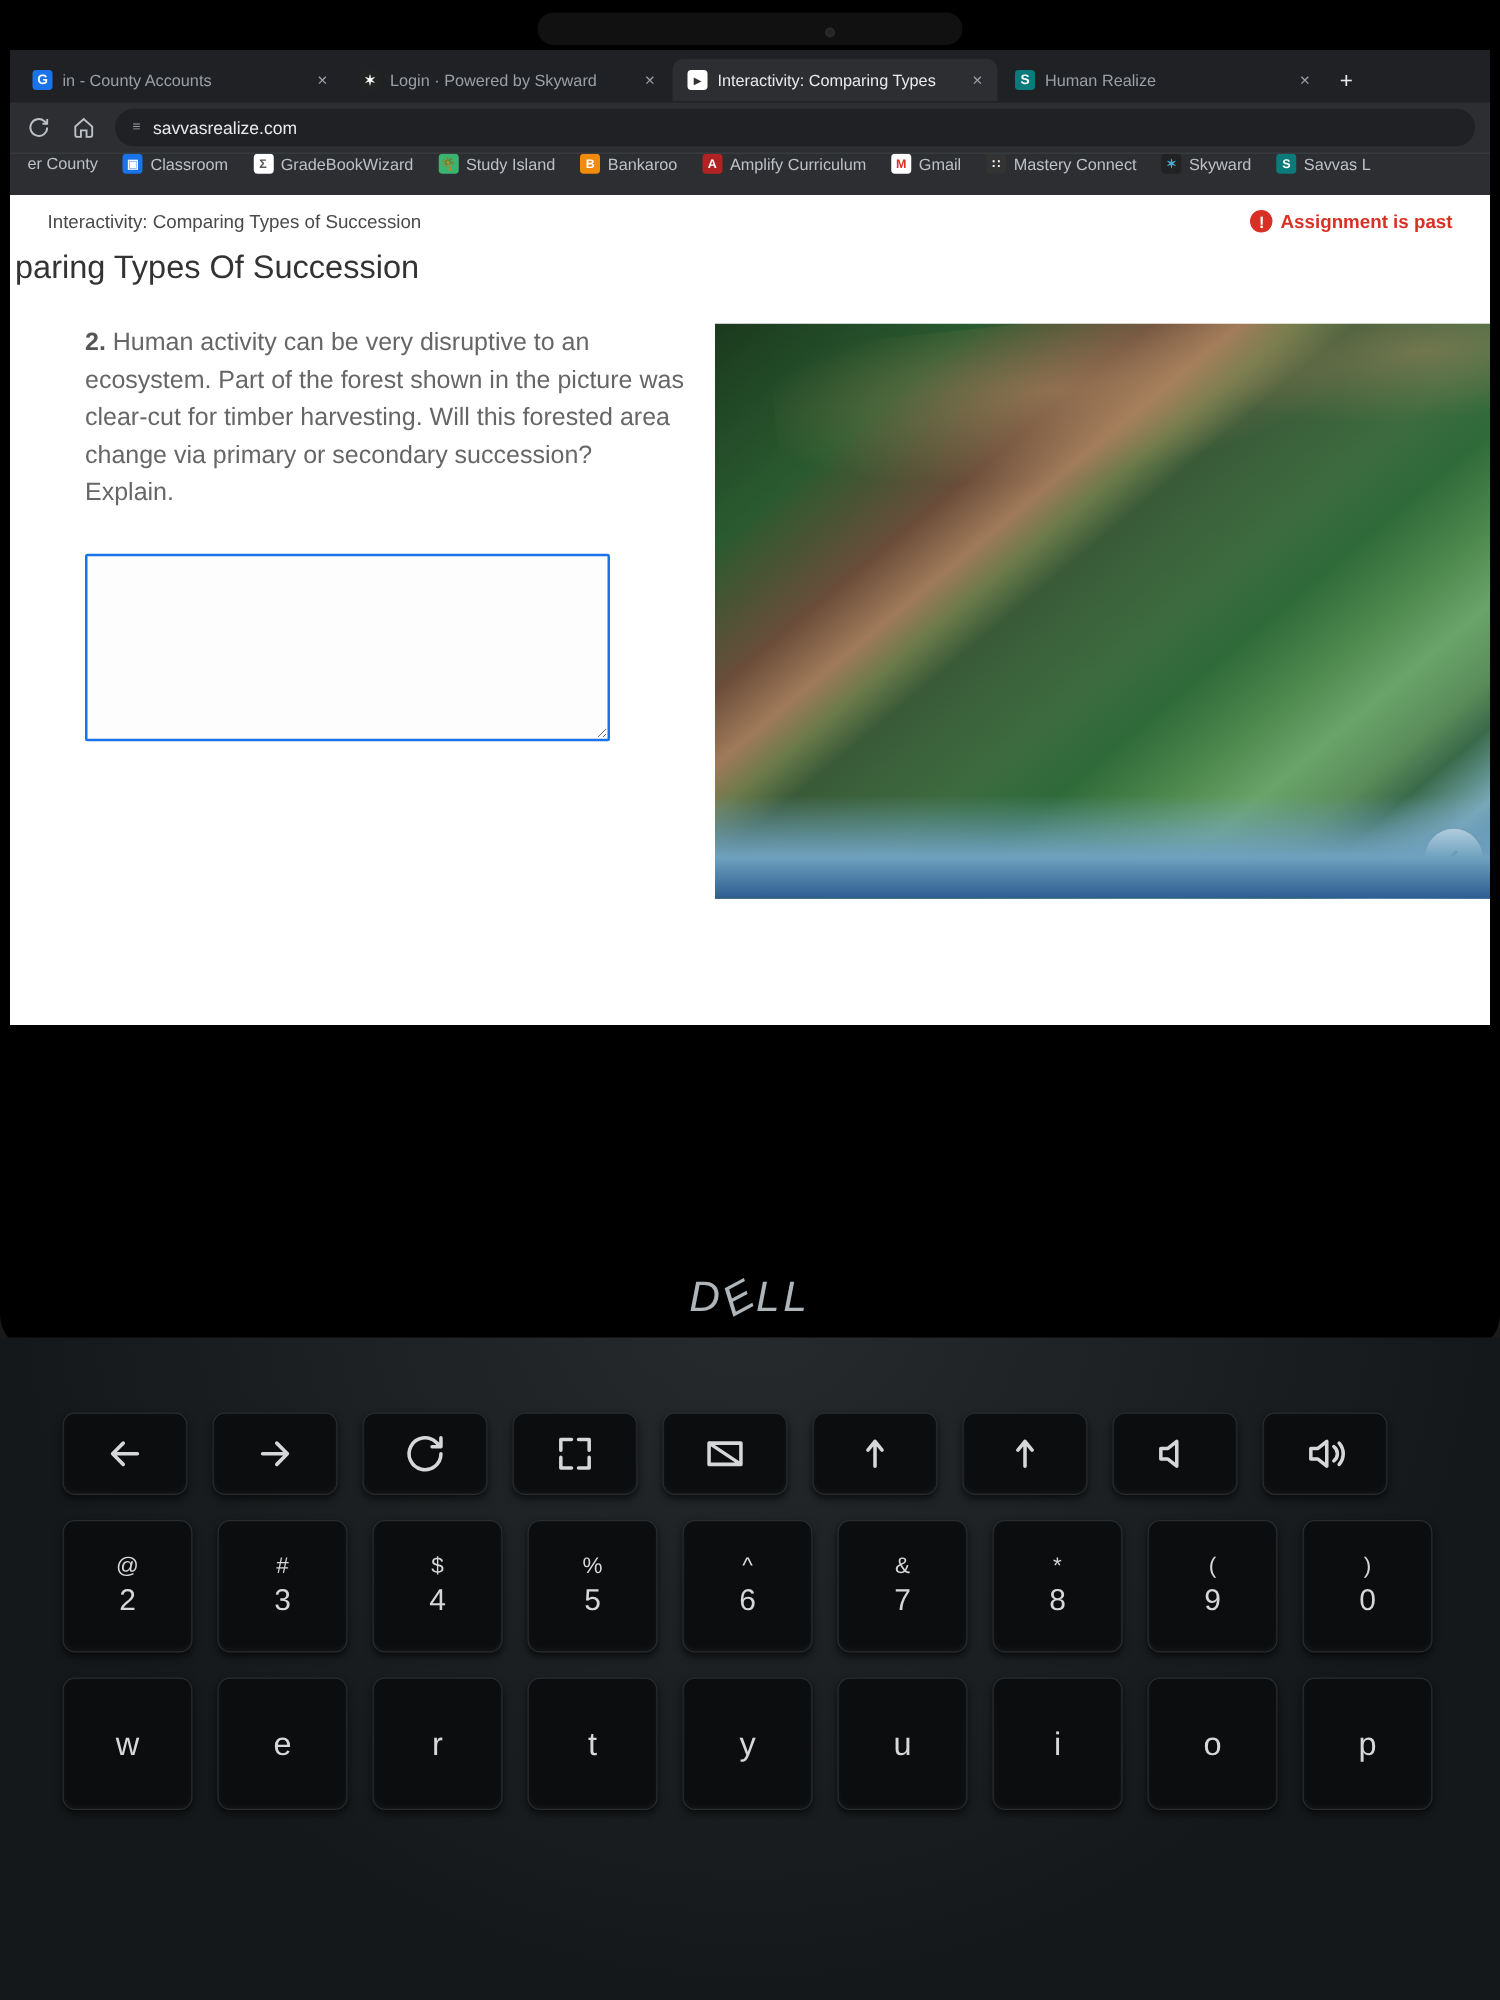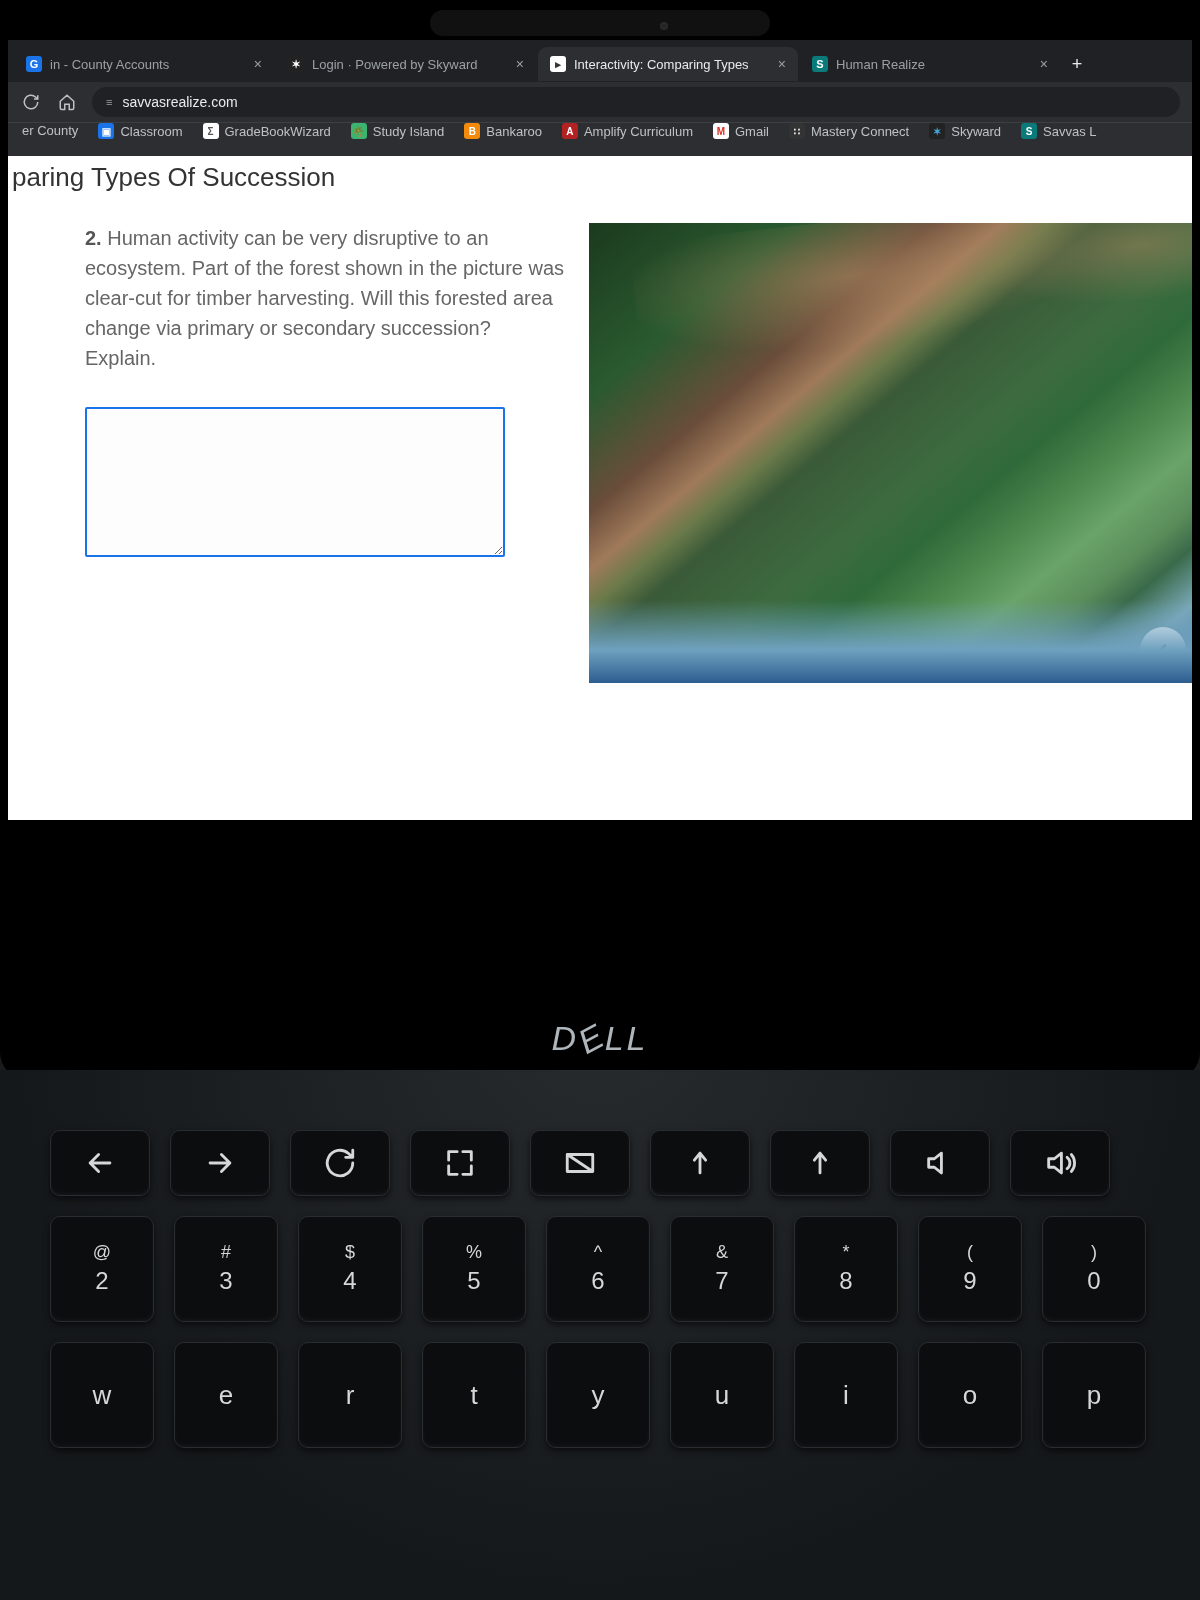--- a/index.html
+++ b/index.html
@@ -117,21 +117,21 @@
   }
   .past-due { color: #d93025; font-weight: 600; display:flex;align-items:center;gap:6px;}
   .past-due .bang { width:18px;height:18px;border-radius:50%;background:#d93025;color:#fff;display:inline-flex;align-items:center;justify-content:center;font-size:13px;font-weight:bold;}
   .page-title {
     padding: 6px 0 10px 4px;
     font-size: 26px; font-weight: 400; color: #333;
   }
   .content-row {
     display: flex; gap: 24px; padding: 20px 0 0 60px;
   }
-  .question-block { width: 480px; margin-left: 17px; }
+  .question-block { width: 480px; }
   .qtext {
     font-size: 20px; line-height: 1.5; color: #666;
   }
   .qnum { font-weight: 700; color: #555; }
   .answer-box {
     margin-top: 34px;
     width: 420px; height: 150px;
     border: 2px solid #1a73e8;
     border-radius: 2px;
     background: #fdfdfd;
@@ -284,20 +284,27 @@
           <span class="fav sk">✶</span>
           <span>Skyward</span>
         </span>
       <span class="bm">
           <span class="fav sv">S</span>
           <span>Savvas L</span>
         </span>
     </div>
 
     <div class="page">
+      <div class="page-top">
+        <span>Interactivity: Comparing Types of Succession</span>
+        <span class="past-due">
+          <span class="bang">!</span>
+          <span>Assignment is past</span>
+        </span>
+      </div>
       <h1 class="page-title">paring Types Of Succession</h1>
 
       <div class="content-row">
         <div class="question-block">
           <p class="qtext">
             <span class="qnum">2.</span>
             <span>Human activity can be very disruptive to an ecosystem. Part of the forest shown in the picture was clear-cut for timber harvesting. Will this forested area change via primary or secondary succession? Explain.</span>
           </p>
           <textarea class="answer-box" aria-label="Aerial photo of a forested mountainside with a large clear-cut patch of bare brown ground, bordered by dense green forest and a body of water in the foreground." style=""></textarea>
         </div>

